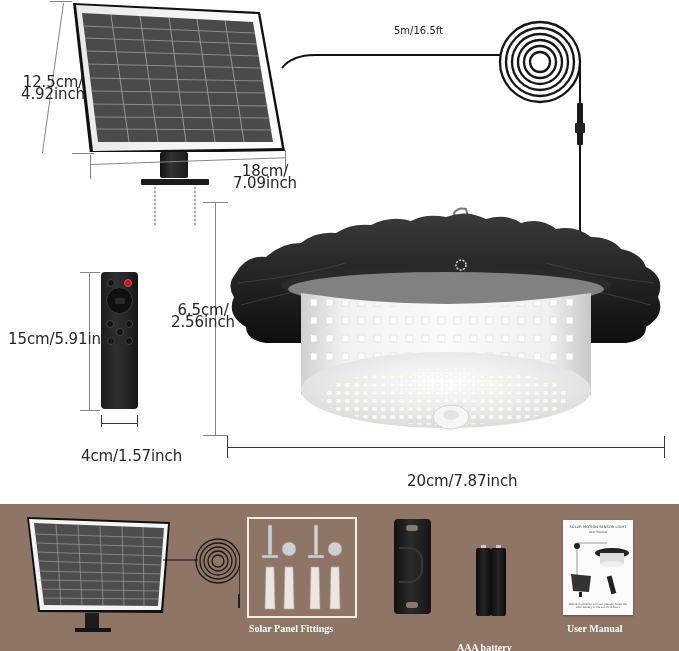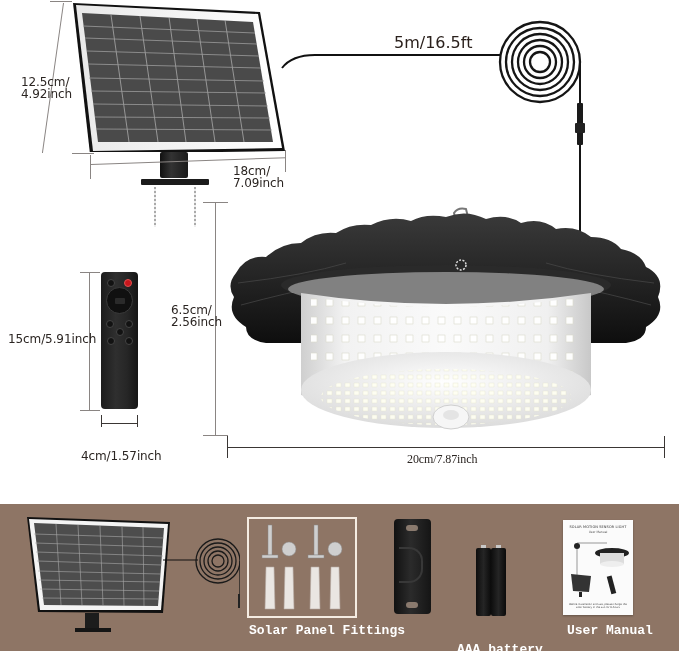--- a/index.html
+++ b/index.html
@@ -1,39 +1,39 @@
 <!DOCTYPE html>
 <html><head>
 <meta charset="utf-8">
 <style>
   * { box-sizing: border-box; margin: 0; padding: 0; }
   html, body { width: 679px; height: 651px; background: #ffffff; overflow: hidden; }
   body { position: relative; font-family: "DejaVu Sans", "Liberation Sans", sans-serif; color: #2a2220; }
 
   .abs { position: absolute; }
-  .dim-label { position: absolute; font-size: 12px; line-height: 12px; color: #2b2522; letter-spacing: -0.1px; white-space: nowrap; }
+  .dim-label { position: absolute; font-size: 15px; line-height: 12px; color: #2b2522; letter-spacing: -0.1px; white-space: nowrap; text-align: center; }
   .dim-line { position: absolute; background: #8a8583; }
   .dim-line.dark { background: #3a3634; }
 
   
   .panel-wrap { position: absolute; left: 70px; top: 2px; width: 220px; height: 150px; }
   .panel-svg { position: absolute; left: 0; top: 0; }
 
   
   .remote { position: absolute; left: 101px; top: 272px; width: 37px; height: 137px; background: linear-gradient(90deg,#1c1c1c,#2f2f2f 40%,#262626 70%,#151515); border-radius: 4px; }
   .rbtn { position: absolute; width: 8px; height: 8px; border-radius: 50%; background: #121212; border: 1px solid #444; }
   .rbtn.red { background: #c7161c; border-color: #e05050; }
   .rpad { position: absolute; left: 5px; top: 15px; width: 27px; height: 27px; border-radius: 50%; background: #101010; border: 1px solid #3b3b3b; }
 
   
   .lamp { position: absolute; left: 226px; top: 205px; }
 
   
   .band { position: absolute; left: 0; top: 504px; width: 679px; height: 147px; background: #8e7565; }
-  .item-label { position: absolute; font-family: Liberation Mono, monospace; font-weight: bold; font-size: 13px; color: #ffffff; white-space: nowrap; }
+  .item-label { position: absolute; font-family: Liberation Serif, serif; font-weight: bold; font-size: 10px; color: #ffffff; white-space: nowrap; }
   .fittings-box { position: absolute; left: 247px; top: 517px; width: 110px; height: 101px; border: 2px solid #f5ece2; }
   .manual { position: absolute; left: 563px; top: 520px; width: 70px; height: 95px; background: #fbfbfb; box-shadow: 0 1px 2px rgba(0,0,0,0.3); }
   .manual-title { position: absolute; left: 0; top: 5px; width: 100%; text-align: center; font-size: 3.5px; color: #333; letter-spacing: 0.1px; }
   .manual-sub { position: absolute; left: 0; top: 10px; width: 100%; text-align: center; font-size: 3px; color: #555; }
   .manual-foot { position: absolute; left: 4px; top: 83px; width: 62px; text-align: center; font-size: 2.5px; line-height: 3px; color: #444; }
 </style>
 </head>
 <body>
 
 <div class="panel-wrap">
@@ -99,21 +99,21 @@
     <circle cx="270" cy="42" r="34"></circle>
     <circle cx="270" cy="42" r="28"></circle>
     <circle cx="270" cy="42" r="22"></circle>
     <circle cx="270" cy="42" r="16"></circle>
     <circle cx="270" cy="42" r="10"></circle>
   </g>
   <path d="M310,42 L310,240" stroke="#151515" stroke-width="2" fill="none"></path>
   <rect x="307" y="83" width="6" height="42" fill="#1a1a1a" rx="1"></rect>
   <rect x="305" y="103" width="10" height="10" fill="#222" rx="1"></rect>
 </svg>
-<div class="abs" style="left:394px; top:33px; font-size:16px; color:#2a201c; white-space:nowrap;">5m/16.5ft</div>
+<div class="abs" style="left:394px; top:25px; font-size:10px; color:#2a201c; white-space:nowrap;">5m/16.5ft</div>
 
 <div class="remote">
   <div class="rbtn" style="left:6px; top:7px;"></div>
   <div class="rbtn red" style="left:23px; top:7px;"></div>
   <div class="rpad">
     <div class="abs" style="left:8px; top:10px; width:10px; height:6px; background:#2a2a2a; border-radius:1px;"></div>
   </div>
   <div class="rbtn" style="left:5px; top:48px;"></div>
   <div class="rbtn" style="left:24px; top:48px;"></div>
   <div class="rbtn" style="left:15px; top:56px;"></div>
@@ -132,21 +132,21 @@
 <div class="dim-line" style="left:215px; top:202px; width:1px; height:234px;"></div>
 <div class="dim-line" style="left:203px; top:202px; width:25px; height:1px;"></div>
 <div class="dim-line" style="left:203px; top:435px; width:25px; height:1px;"></div>
 <div class="dim-label" style="left:171px; top:304px;">
   <div>6.5cm/</div>
   <div>2.56inch</div>
 </div>
 <div class="dim-line dark" style="left:228px; top:447px; width:436px; height:1px;"></div>
 <div class="dim-line dark" style="left:227px; top:436px; width:1px; height:22px;"></div>
 <div class="dim-line dark" style="left:664px; top:436px; width:1px; height:22px;"></div>
-<div class="dim-label" style="left:407px; top:453px;font-family:Liberation Serif, serif;">20cm/7.87inch</div>
+<div class="dim-label" style="left:407px; top:475px;">20cm/7.87inch</div>
 
 <svg class="lamp" width="440" height="235" viewBox="0 0 440 235">
   <defs>
     <linearGradient id="shade" x1="0" x2="0" y1="0" y2="1">
       <stop offset="0" stop-color="#3a3a3a"></stop>
         <stop offset="1" stop-color="#0e0e0e"></stop>
     </linearGradient>
     <linearGradient id="cyl" x1="0" x2="1">
       <stop offset="0" stop-color="#cfcfcf"></stop>
         <stop offset="0.15" stop-color="#f2f2f2"></stop>

